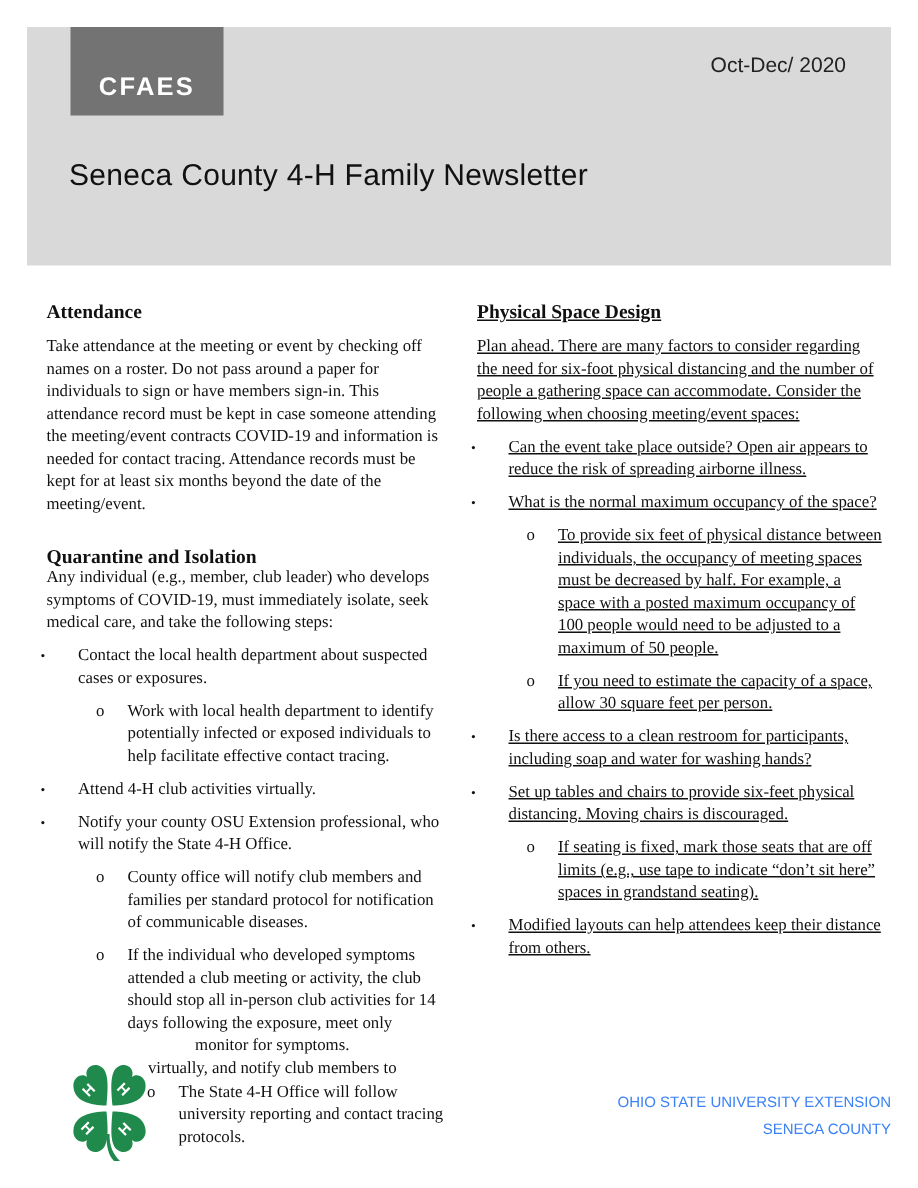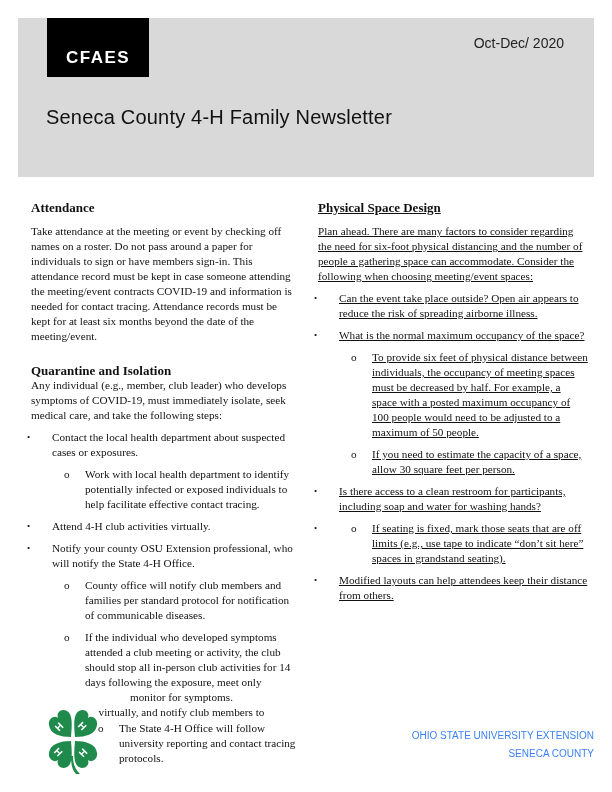--- a/index.html
+++ b/index.html
@@ -7,21 +7,21 @@
     width:612px; height:792px; position:relative; overflow:hidden;
     background:#ffffff;
     font-family:"Liberation Serif", serif; color:#111;
   }
   .header-band {
     position:absolute; left:18px; top:18px; width:576px; height:159px;
     background:#d9d9d9;
   }
   .cfaes-box {
     position:absolute; left:47px; top:18px; width:102px; height:59px;
-    background:#000000;
+    background:#737373;
   }
   .cfaes-text {
     position:absolute; left:0; right:0; top:30px; text-align:center;
     color:#ffffff; font-family:"Liberation Sans", sans-serif; font-weight:bold;
     font-size:17px; letter-spacing:1.5px;
   }
   .issue-date {
     position:absolute; right:48px; top:35px;
     font-family:Liberation Sans, sans-serif; font-size:14px; color:#222;
   }
@@ -140,20 +140,21 @@
           <span>If you need to estimate the capacity of a space, allow 30 square feet per person.</span>
         </li>
       </ul>
     </li>
     <li>
       <span class="b">•</span>
       <span>Is there access to a clean restroom for participants, including soap and water for washing hands?</span>
     </li>
     <li>
       <span class="b">•</span>
+      <span>Set up tables and chairs to provide six-feet physical distancing. Moving chairs is discouraged.</span>
       <ul class="lvl2">
         <li>
           <span class="b">o</span>
           <span>If seating is fixed, mark those seats that are off limits (e.g., use tape to indicate “don’t sit here” spaces in grandstand seating).</span>
         </li>
       </ul>
     </li>
     <li>
       <span class="b">•</span>
       <span>Modified layouts can help attendees keep their distance from others.</span>

